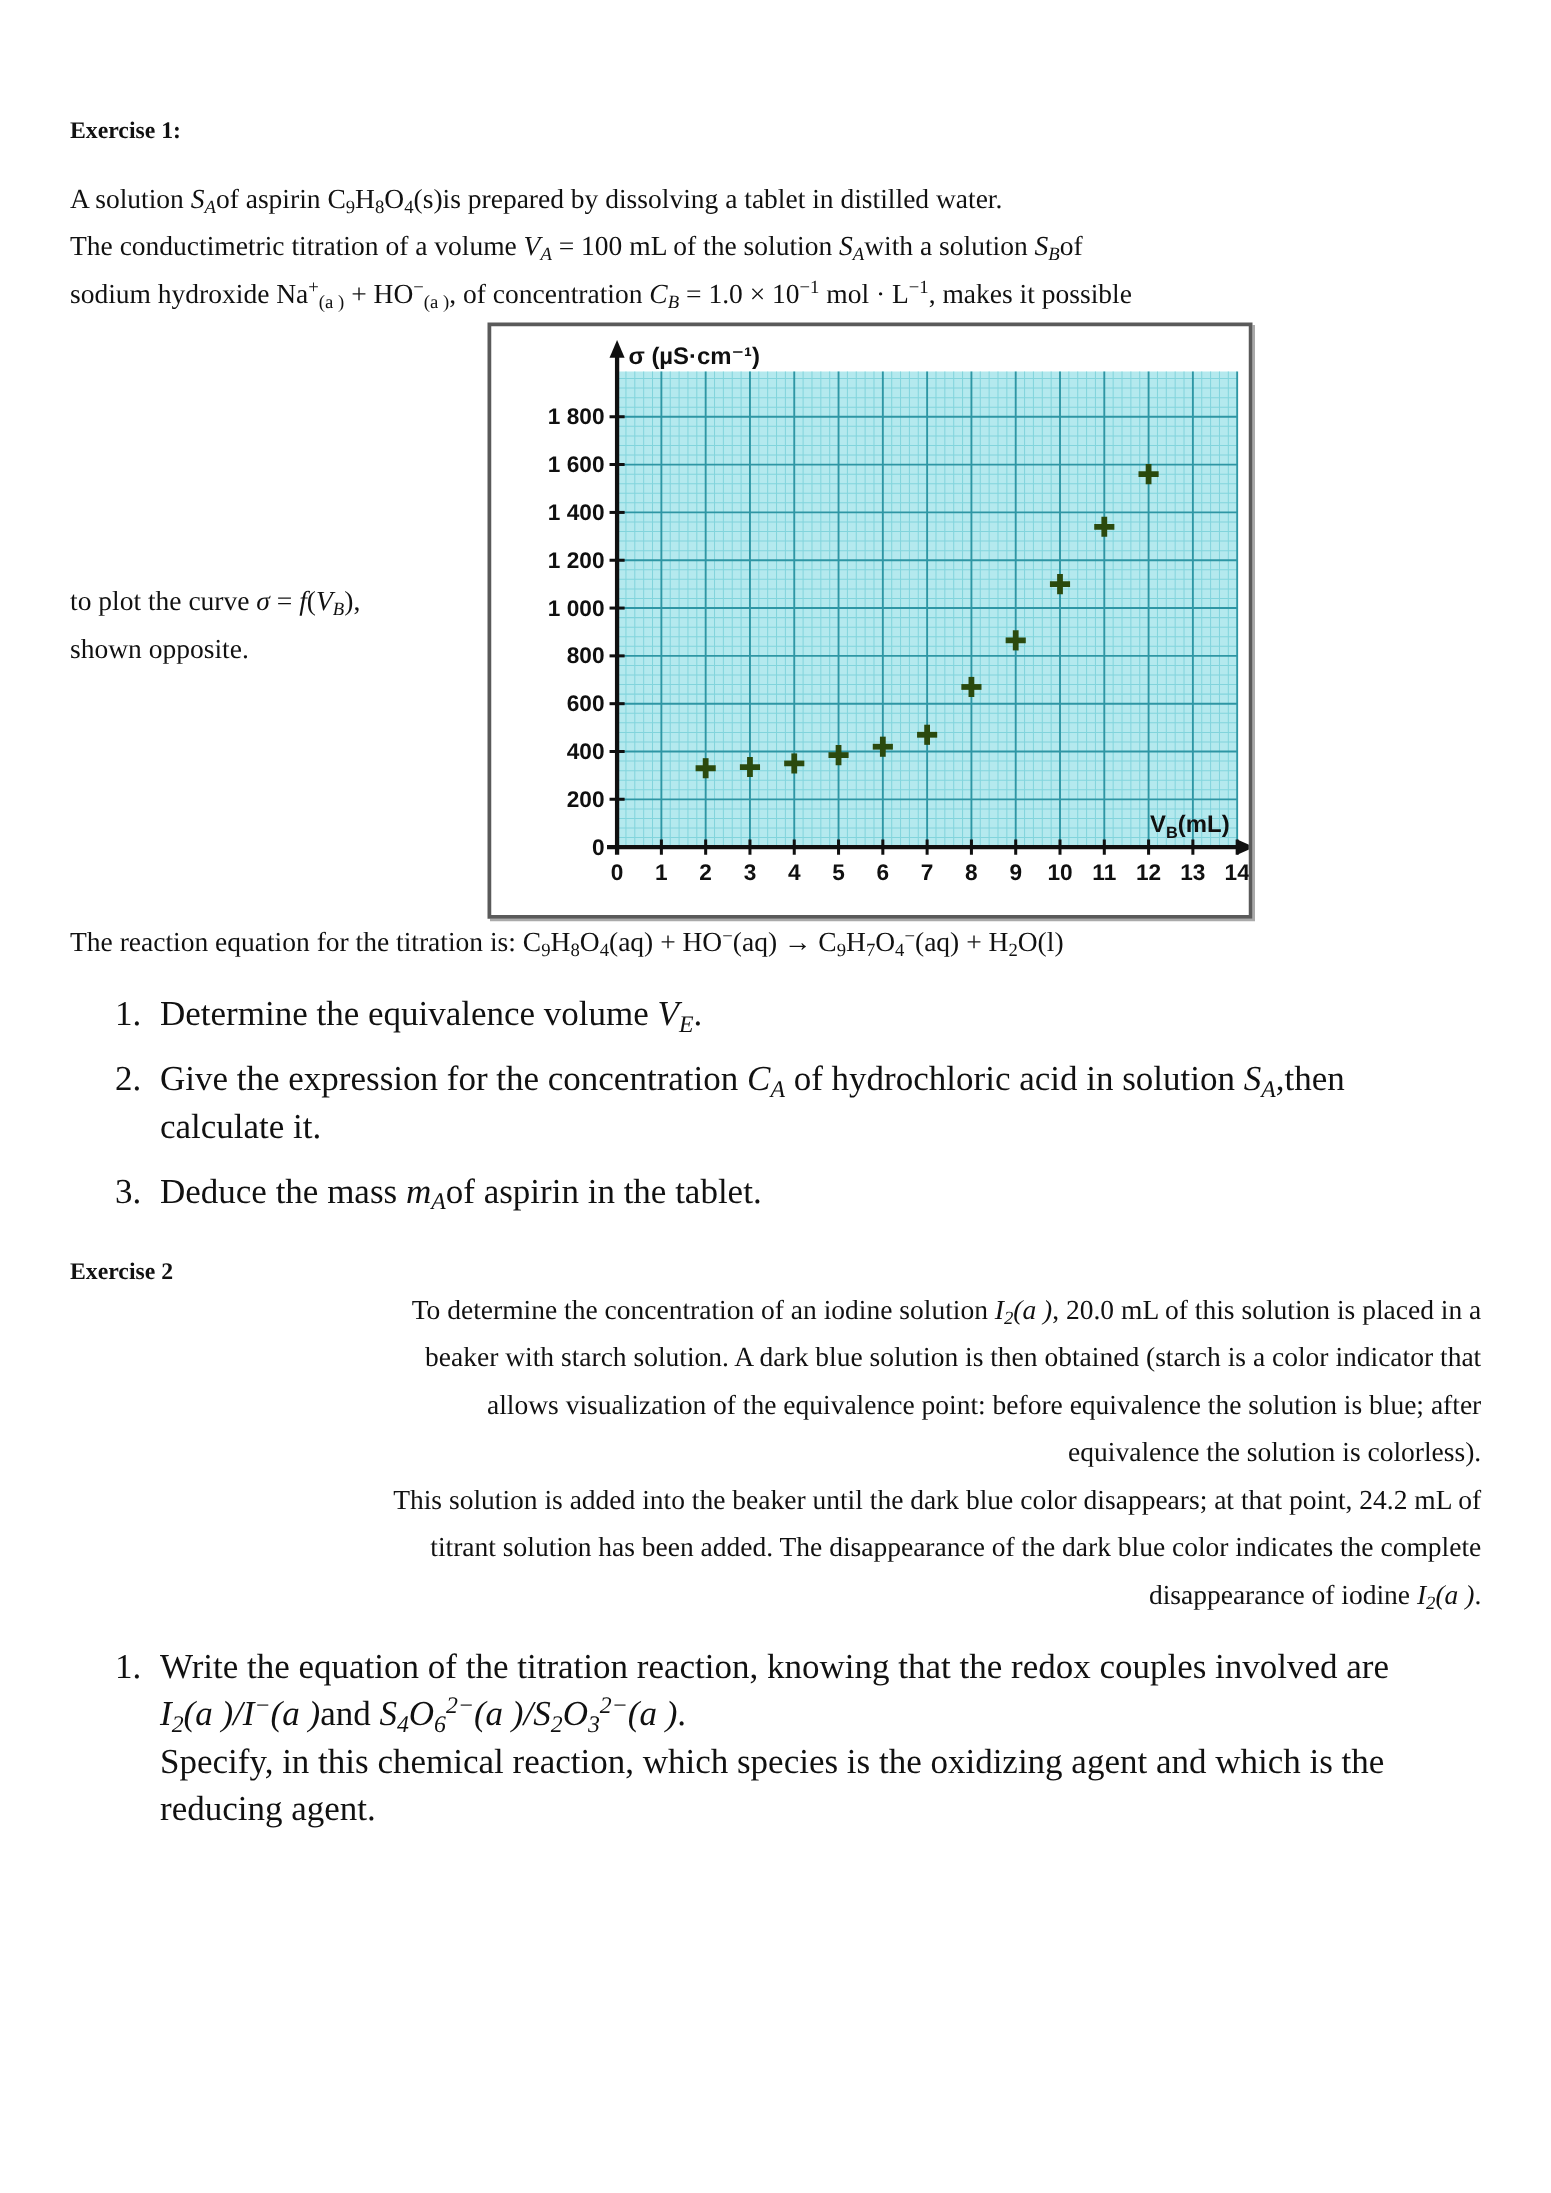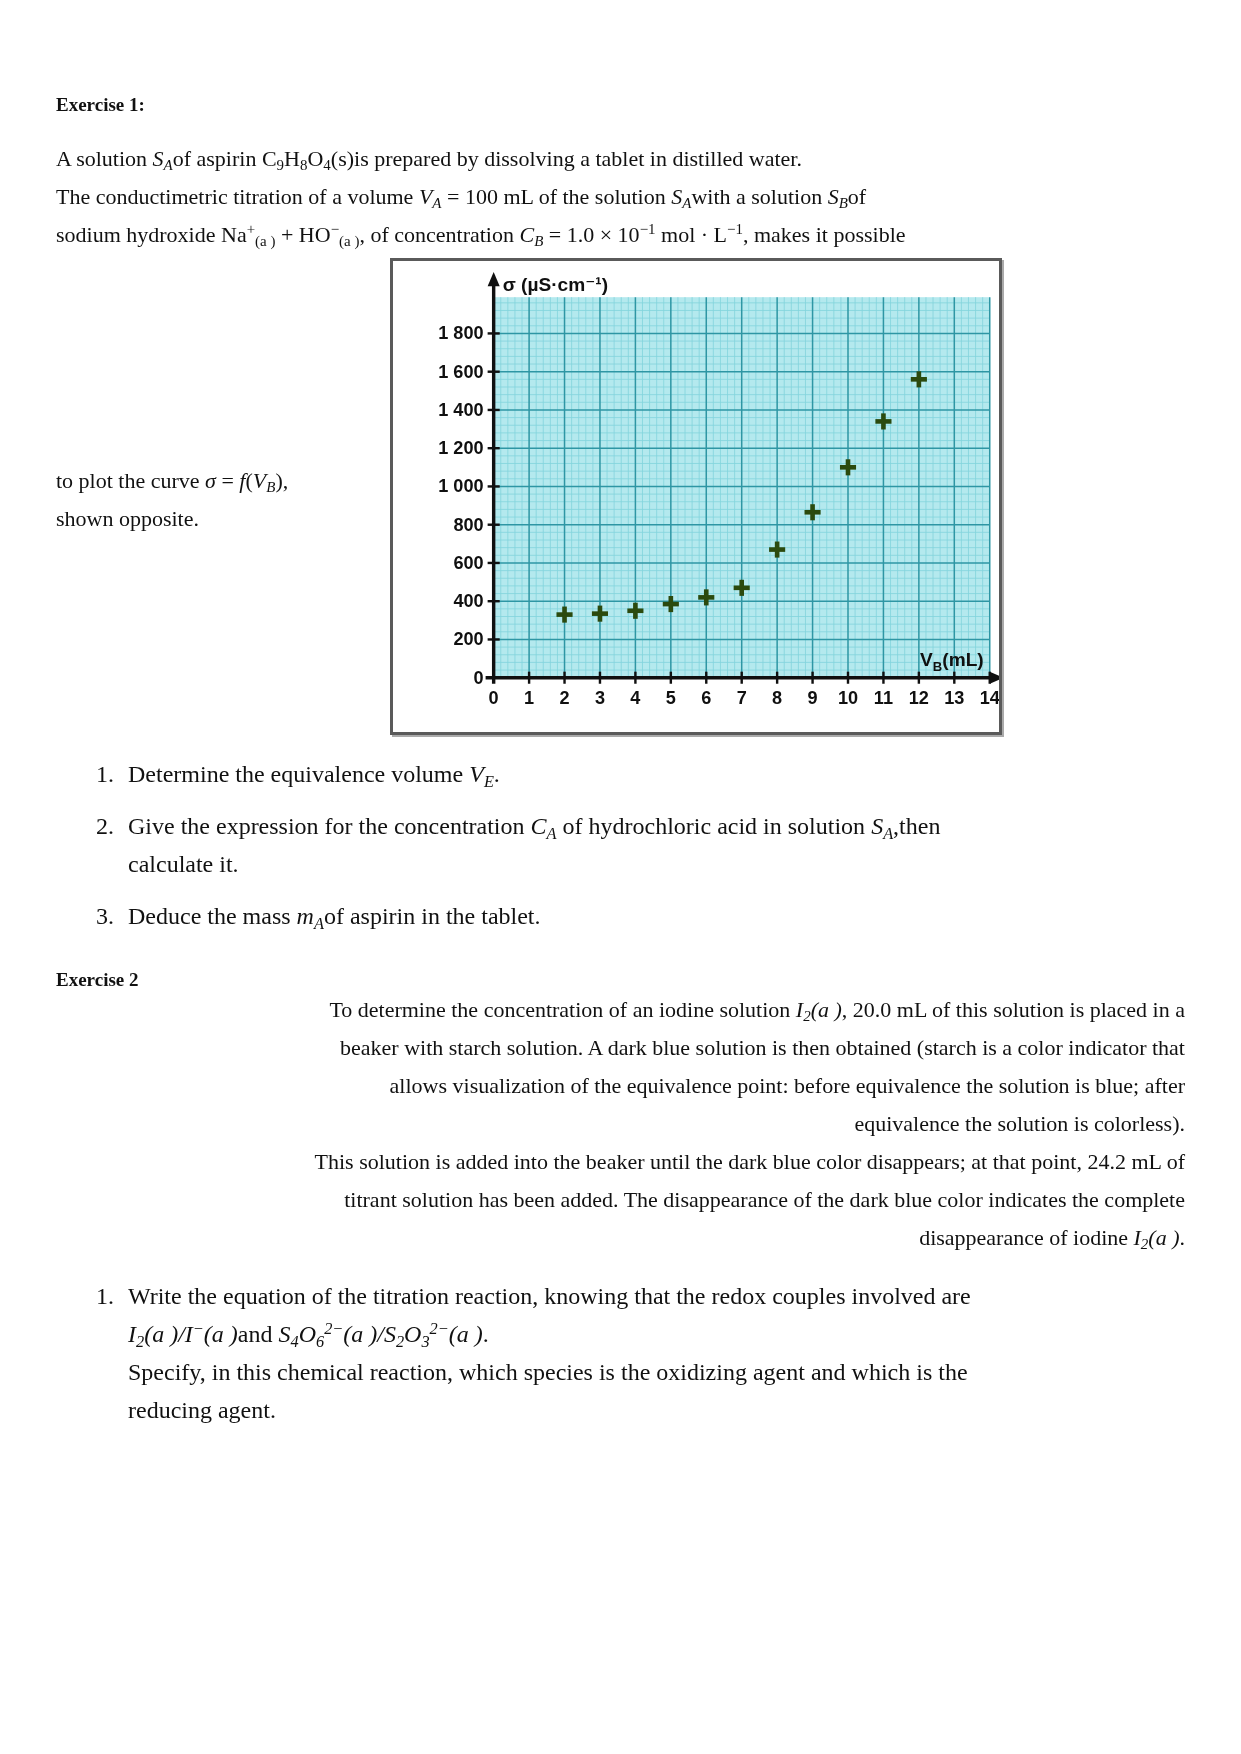--- a/index.html
+++ b/index.html
@@ -9,21 +9,21 @@
   .ex-heading.second{margin-top:34px;margin-bottom:0;}
   p.doc{font-size:22px;line-height:38px;margin:0;}
   .intro{margin:0;}
   .row{display:flex;align-items:center;margin-top:4px;}
   .caption-col{flex:0 0 334px;padding-top:6px;}
   .chart-box{flex:0 0 auto;width:612px;box-sizing:border-box;border:3px solid #5a5a5a;
              box-shadow:2px 2px 0 #aaa;background:#fff;padding:6px 0 10px 0;}
   .chart-box svg{display:block;}
   svg text{font-family:"Liberation Sans","DejaVu Sans",sans-serif;font-weight:bold;fill:#101010;}
   .reaction{margin-top:84px;}
-  ol.qlist{margin:20px 0 0 0;padding-left:64px;font-size:24px;line-height:38px;}
+  ol.qlist{margin:20px 0 0 0;padding-left:64px;font-size:28px;line-height:38px;}
   ol.qlist li{padding-left:8px;margin-bottom:14px;}
   .p-ex2{margin-top:20px;text-align:right;}
   .p-ex2-first{margin-top:22px;}
   sub,sup{font-size:68%;line-height:0;}
   sub{vertical-align:-0.28em;}
   sup{vertical-align:0.52em;}
   i{font-style:italic;}
 </style>
 </head>
 <body>
@@ -241,20 +241,21 @@
             <line x1="452" y1="191" x2="452" y2="207" stroke="#2b4a0e" stroke-width="4.6"></line>
             <line x1="479.20000000000005" y1="153.4" x2="495.20000000000005" y2="153.4" stroke="#2b4a0e" stroke-width="4.6"></line>
             <line x1="487.20000000000005" y1="145.4" x2="487.20000000000005" y2="161.4" stroke="#2b4a0e" stroke-width="4.6"></line>
             <line x1="514.4000000000001" y1="111.60000000000002" x2="530.4000000000001" y2="111.60000000000002" stroke="#2b4a0e" stroke-width="4.6"></line>
             <line x1="522.4000000000001" y1="103.60000000000002" x2="522.4000000000001" y2="119.60000000000002" stroke="#2b4a0e" stroke-width="4.6"></line>
           </g>
         </svg>
     </figure>
   </div>
 
+  <p class="doc reaction">The reaction equation for the titration is:  C<sub>9</sub>H<sub>8</sub>O<sub>4</sub>(aq) + HO<sup>−</sup>(aq) → C<sub>9</sub>H<sub>7</sub>O<sub>4</sub><sup>−</sup>(aq) + H<sub>2</sub>O(l)</p>
 
   <ol class="qlist">
     <li>Determine the equivalence volume <i>V<sub>E</sub></i>.</li>
     <li>Give the expression for the concentration <i>C<sub>A</sub></i> of hydrochloric acid in solution <i>S<sub>A</sub></i>,then<br>calculate it.</li>
     <li>Deduce the mass <i>m<sub>A</sub></i>of aspirin in the tablet.</li>
   </ol>
 
   <h2 class="ex-heading second">Exercise 2</h2>
 
   <p class="doc p-ex2 p-ex2-first">To determine the concentration of an iodine solution <i>I<sub>2</sub>(a )</i>, 20.0 mL of this solution is placed in a<br>beaker with starch solution. A dark blue solution is then obtained (starch is a color indicator that<br>allows visualization of the equivalence point: before equivalence the solution is blue; after<br>equivalence the solution is colorless).</p>

